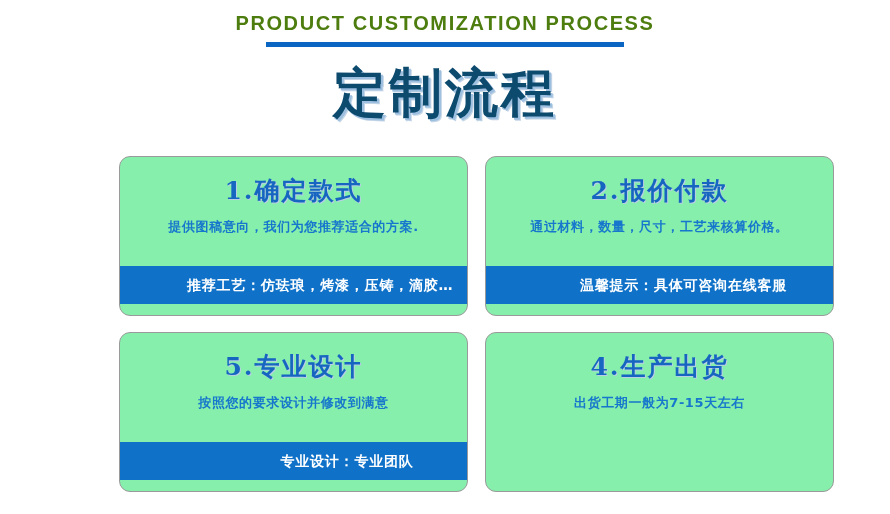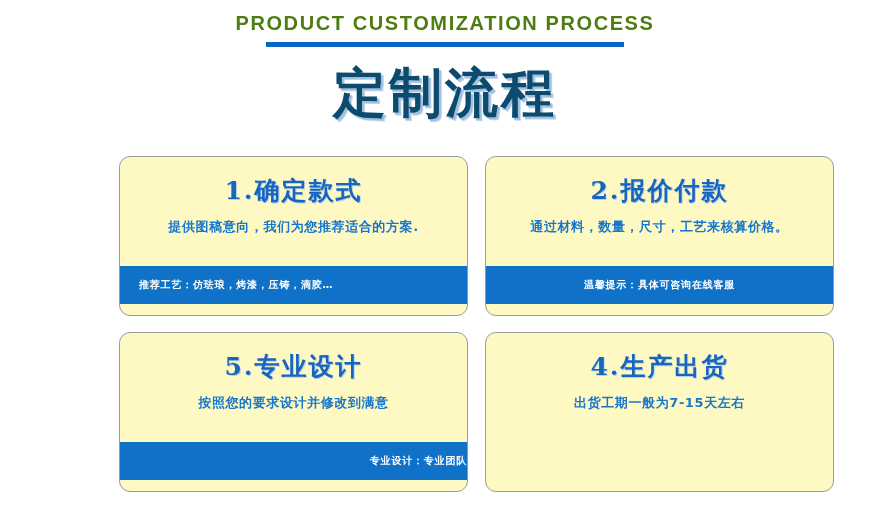--- a/index.html
+++ b/index.html
@@ -75,21 +75,21 @@
     display: flex;
     flex-wrap: wrap;
     gap: 16px 17px;
   }
   .card {
     width: 349px;
     height: 160px;
     box-sizing: border-box;
     border: 1px solid #9a9a9a;
     border-radius: 11px;
-    background: #fef9c3;
+    background: #86efac;
     overflow: hidden;
     position: relative;
     display: flex;
     flex-direction: column;
   }
   .card-body {
     flex: 1 1 auto;
     display: flex;
     flex-direction: column;
     align-items: center;
@@ -121,35 +121,36 @@
     background: #0f72c8;
     display: flex;
     align-items: center;
     margin-bottom: 11px;
   }
   .card-bar.align-left {
     justify-content: flex-start;
     padding-left: 19px;
   }
   .card-bar.align-left-wide {
-    justify-content: flex-end;
+    justify-content: center;
     padding-left: 59px;
   }
   .card-bar.align-center {
     justify-content: center;
     text-align: center;
   }
   .card-bar-text {
     font-family: "DejaVu Sans", "Liberation Sans", sans-serif;
-    font-size: 10px;
+    font-size: 14px;
     font-weight: bold;
     color: #ffffff;
     letter-spacing: 0.8px;
     line-height: 20px;
     white-space: nowrap;
+    margin-left: 48px;
   }
 </style>
 </head>
 <body>
 
 <div class="page">
 
   <div class="header">
     <div class="header-eyebrow">PRODUCT CUSTOMIZATION PROCESS</div>
     <div class="header-rule"></div>

